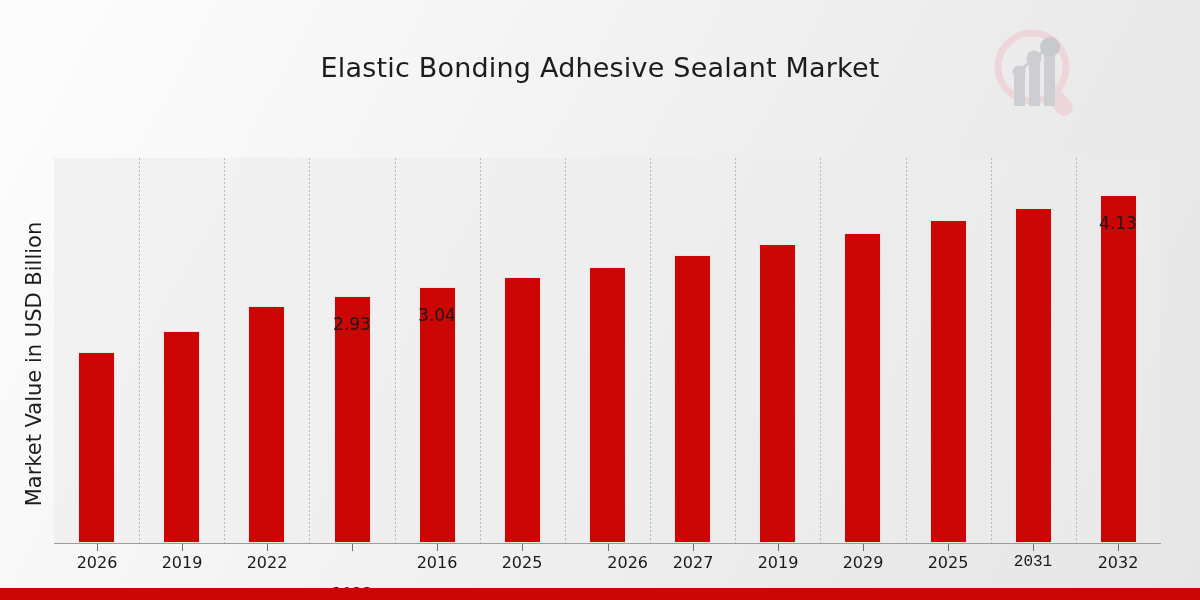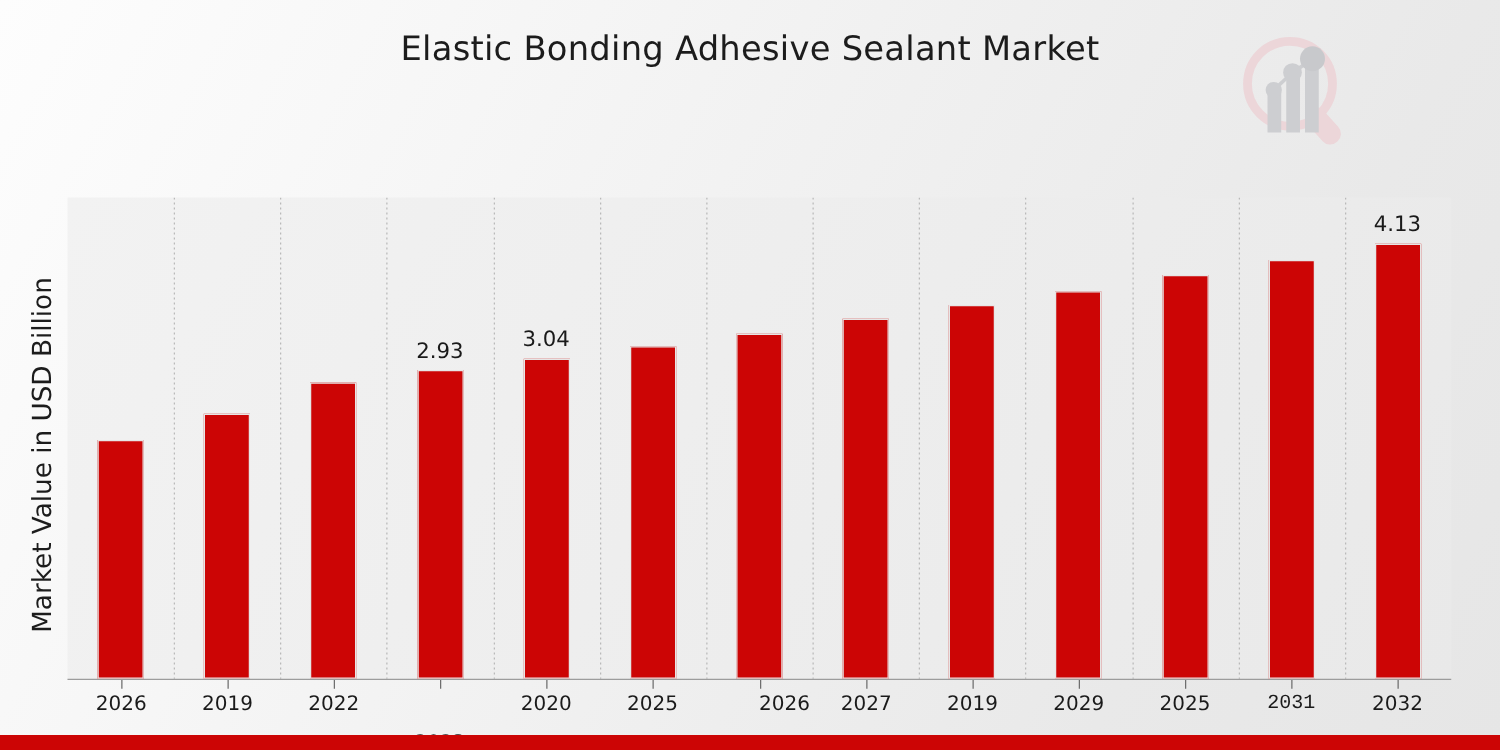--- a/index.html
+++ b/index.html
@@ -20,21 +20,21 @@
     width: 1200px;
     height: 600px;
     background: linear-gradient(118deg, #fdfdfd 0%, #f6f6f6 28%, #eeeeee 58%, #e9e9e9 78%, #e6e6e6 100%);
     overflow: hidden;
   }
 
   
   #chart-title {
     position: absolute;
     left: 0;
-    top: 24px;
+    top: 52px;
     width: 1200px;
     text-align: center;
     font-size: 27px;
     font-weight: 400;
     color: #1c1c1c;
     letter-spacing: 0.2px;
     white-space: nowrap;
   }
 
   
@@ -99,20 +99,21 @@
     box-sizing: border-box;
   }
 
   .bar-label {
     position: absolute;
     width: 70px;
     text-align: center;
     font-size: 17px;
     color: #1a1a1a;
     white-space: nowrap;
+    margin-top: 43px;
   }
 
   .tick-mark {
     position: absolute;
     top: 544px;
     width: 1px;
     height: 7px;
     background: #6e6e6e;
   }
 
@@ -195,21 +196,21 @@
   <div id="ticks-layer">
       <div class="tick-mark" style="left: 97px;"></div>
       <div class="tick-label" style="left: 57px;">2026</div>
       <div class="tick-mark" style="left: 182px;"></div>
       <div class="tick-label" style="left: 142px;">2019</div>
       <div class="tick-mark" style="left: 267px;"></div>
       <div class="tick-label" style="left: 227px;">2022</div>
       <div class="tick-mark" style="left: 352px;"></div>
       <div class="tick-label" style="left: 312px; margin-top: 31px;">2023</div>
       <div class="tick-mark" style="left: 437px;"></div>
-      <div class="tick-label" style="left: 397px;">2020</div>
+      <div class="tick-label" style="left: 397px;">2016</div>
       <div class="tick-mark" style="left: 522px;"></div>
       <div class="tick-label" style="left: 482px;">2025</div>
       <div class="tick-mark" style="left: 608px;"></div>
       <div class="tick-label" style="left: 568px; text-align: right;">2026</div>
       <div class="tick-mark" style="left: 693px;"></div>
       <div class="tick-label" style="left: 653px;">2027</div>
       <div class="tick-mark" style="left: 778px;"></div>
       <div class="tick-label" style="left: 738px;">2019</div>
       <div class="tick-mark" style="left: 863px;"></div>
       <div class="tick-label" style="left: 823px;">2029</div>

